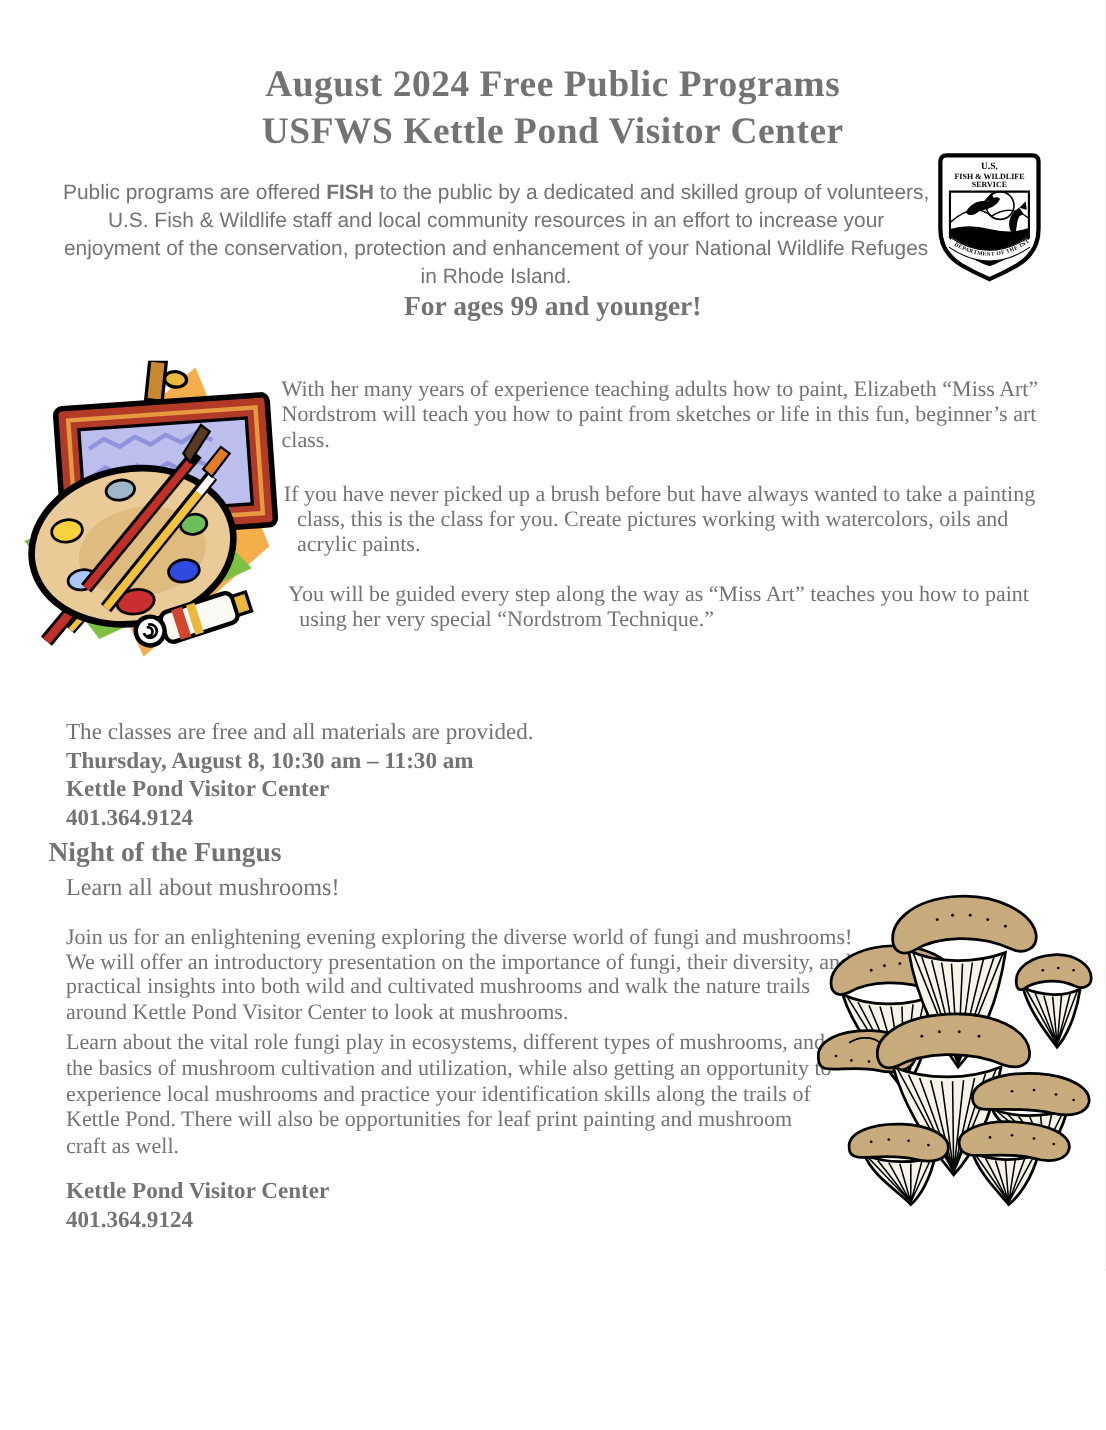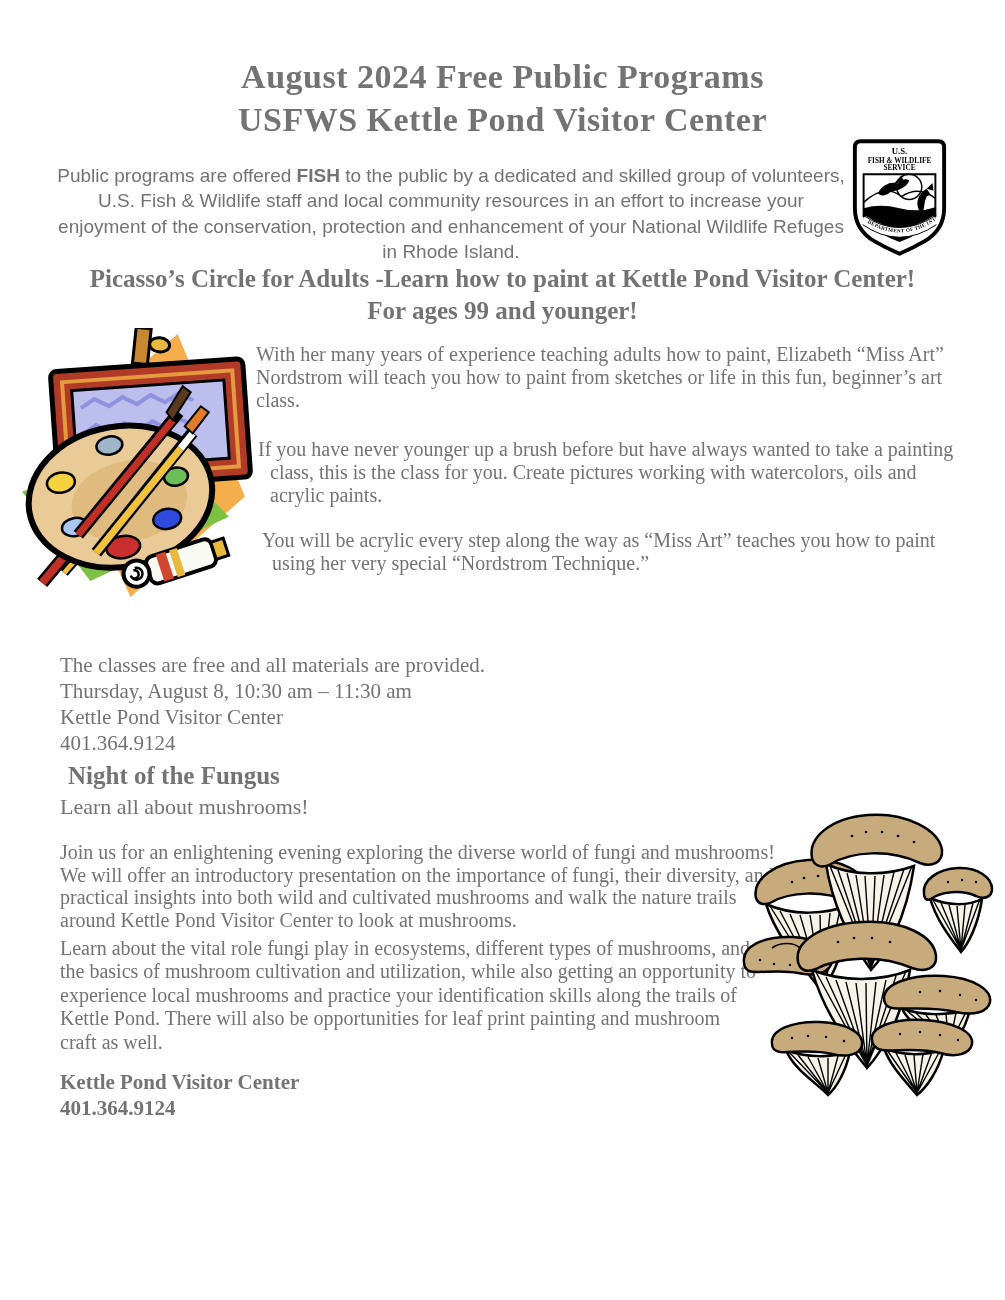--- a/index.html
+++ b/index.html
@@ -51,23 +51,23 @@
   .art-clip {
     position: absolute;
     left: 12px; top: 328px;
     width: 246px; height: 276px;
   }
   .para { font-size: 20px; line-height: 1.16; }
   .p1 { position: absolute; left: 256px; top: 343px; width: 695px; }
   .p2 { position: absolute; left: 258px; top: 438px; width: 700px; padding-left: 12px; text-indent: -12px; }
   .p3 { position: absolute; left: 262px; top: 529px; width: 690px; padding-left: 10px; text-indent: -10px; }
   .details-1 { position: absolute; left: 60px; top: 652px; font-size: 21px; line-height: 1.24; }
-  .details-1 .bold-line { font-weight: normal; }
+  .details-1 .bold-line { font-weight: bold; }
   .fungus-heading {
-    position: absolute; left: 68px; top: 762px;
+    position: absolute; left: 44px; top: 762px;
     font-size: 25px; font-weight: bold;
   }
   .fungus-sub {
     position: absolute; left: 60px; top: 794px;
     font-size: 22px;
   }
   .fungus-p1 { position: absolute; left: 60px; top: 821px; width: 715px; line-height: 1.13; margin-top: 20px; }
   .fungus-p2 { position: absolute; left: 60px; top: 937px; width: 700px; line-height: 1.17; }
   .mushroom-clip {
     position: absolute;
@@ -116,21 +116,20 @@
       <path id="ribbonArc" d="M12,84 Q50,110 88,84" fill="none" stroke="#ffffff" stroke-width="10"></path>
       <path d="M12,84 Q50,110 88,84" fill="none" stroke="#000000" stroke-width="1" transform="translate(0,-5)"></path>
       <path d="M12,84 Q50,110 88,84" fill="none" stroke="#000000" stroke-width="1" transform="translate(0,5)"></path>
       <text font-size="5.2" font-weight="bold" fill="#000000" letter-spacing="0.4">
         <textPath href="#ribbonArc" startOffset="7%">DEPARTMENT OF THE INTERIOR</textPath>
       </text>
     </svg>
   </div>
 
   <h2 class="picasso-heading">
-    <div>Picasso’s Circle for Adults -Learn how to paint at Kettle Pond Visitor Center!</div>
     <div>For ages 99 and younger!</div>
   </h2>
 
   <div class="art-clip">
     <svg viewBox="0 0 245 275" width="246" height="276">
 
       <polygon points="165,6 232,168 118,268 46,108" fill="#f4af4c"></polygon>
 
       <polygon points="10,163 148,118 216,188 78,252" fill="#7cc142"></polygon>
 
@@ -177,22 +176,22 @@
         <rect x="-30" y="-14" width="10" height="28" fill="#d2452f"></rect>
         <rect x="-16" y="-14" width="8" height="28" fill="#e8b93c"></rect>
         <rect x="26" y="-9" width="13" height="18" fill="#e8b93c" stroke="#000000" stroke-width="3"></rect>
         <circle cx="-54" cy="-2" r="13" fill="#ffffff" stroke="#000000" stroke-width="4"></circle>
         <path d="M-54,-8 a6,6 0 1 1 -6,6 a4,4 0 1 0 4,-4" fill="none" stroke="#000000" stroke-width="2.5"></path>
       </g>
     </svg>
   </div>
 
   <p class="para p1">With her many years of experience teaching adults how to paint, Elizabeth “Miss Art” Nordstrom will teach you how to paint from sketches or life in this fun, beginner’s art class.</p>
-  <p class="para p2">If you have never younger up a brush before but have always wanted to take a painting class, this is the class for you.  Create pictures working with watercolors, oils and acrylic paints.</p>
-  <p class="para p3">You will be acrylic every step along the way as “Miss Art” teaches you how to paint using her very special “Nordstrom Technique.”</p>
+  <p class="para p2">If you have never picked up a brush before but have always wanted to take a painting class, this is the class for you.  Create pictures working with watercolors, oils and acrylic paints.</p>
+  <p class="para p3">You will be guided every step along the way as “Miss Art” teaches you how to paint using her very special “Nordstrom Technique.”</p>
 
   <div class="details-1">
     <div>The classes are free and all materials are provided.</div>
     <div class="bold-line">Thursday, August 8, 10:30 am – 11:30 am</div>
     <div class="bold-line">Kettle Pond Visitor Center</div>
     <div class="bold-line">401.364.9124</div>
   </div>
 
   <h2 class="fungus-heading">Night of the Fungus</h2>
   <div class="fungus-sub">Learn all about mushrooms!</div>

